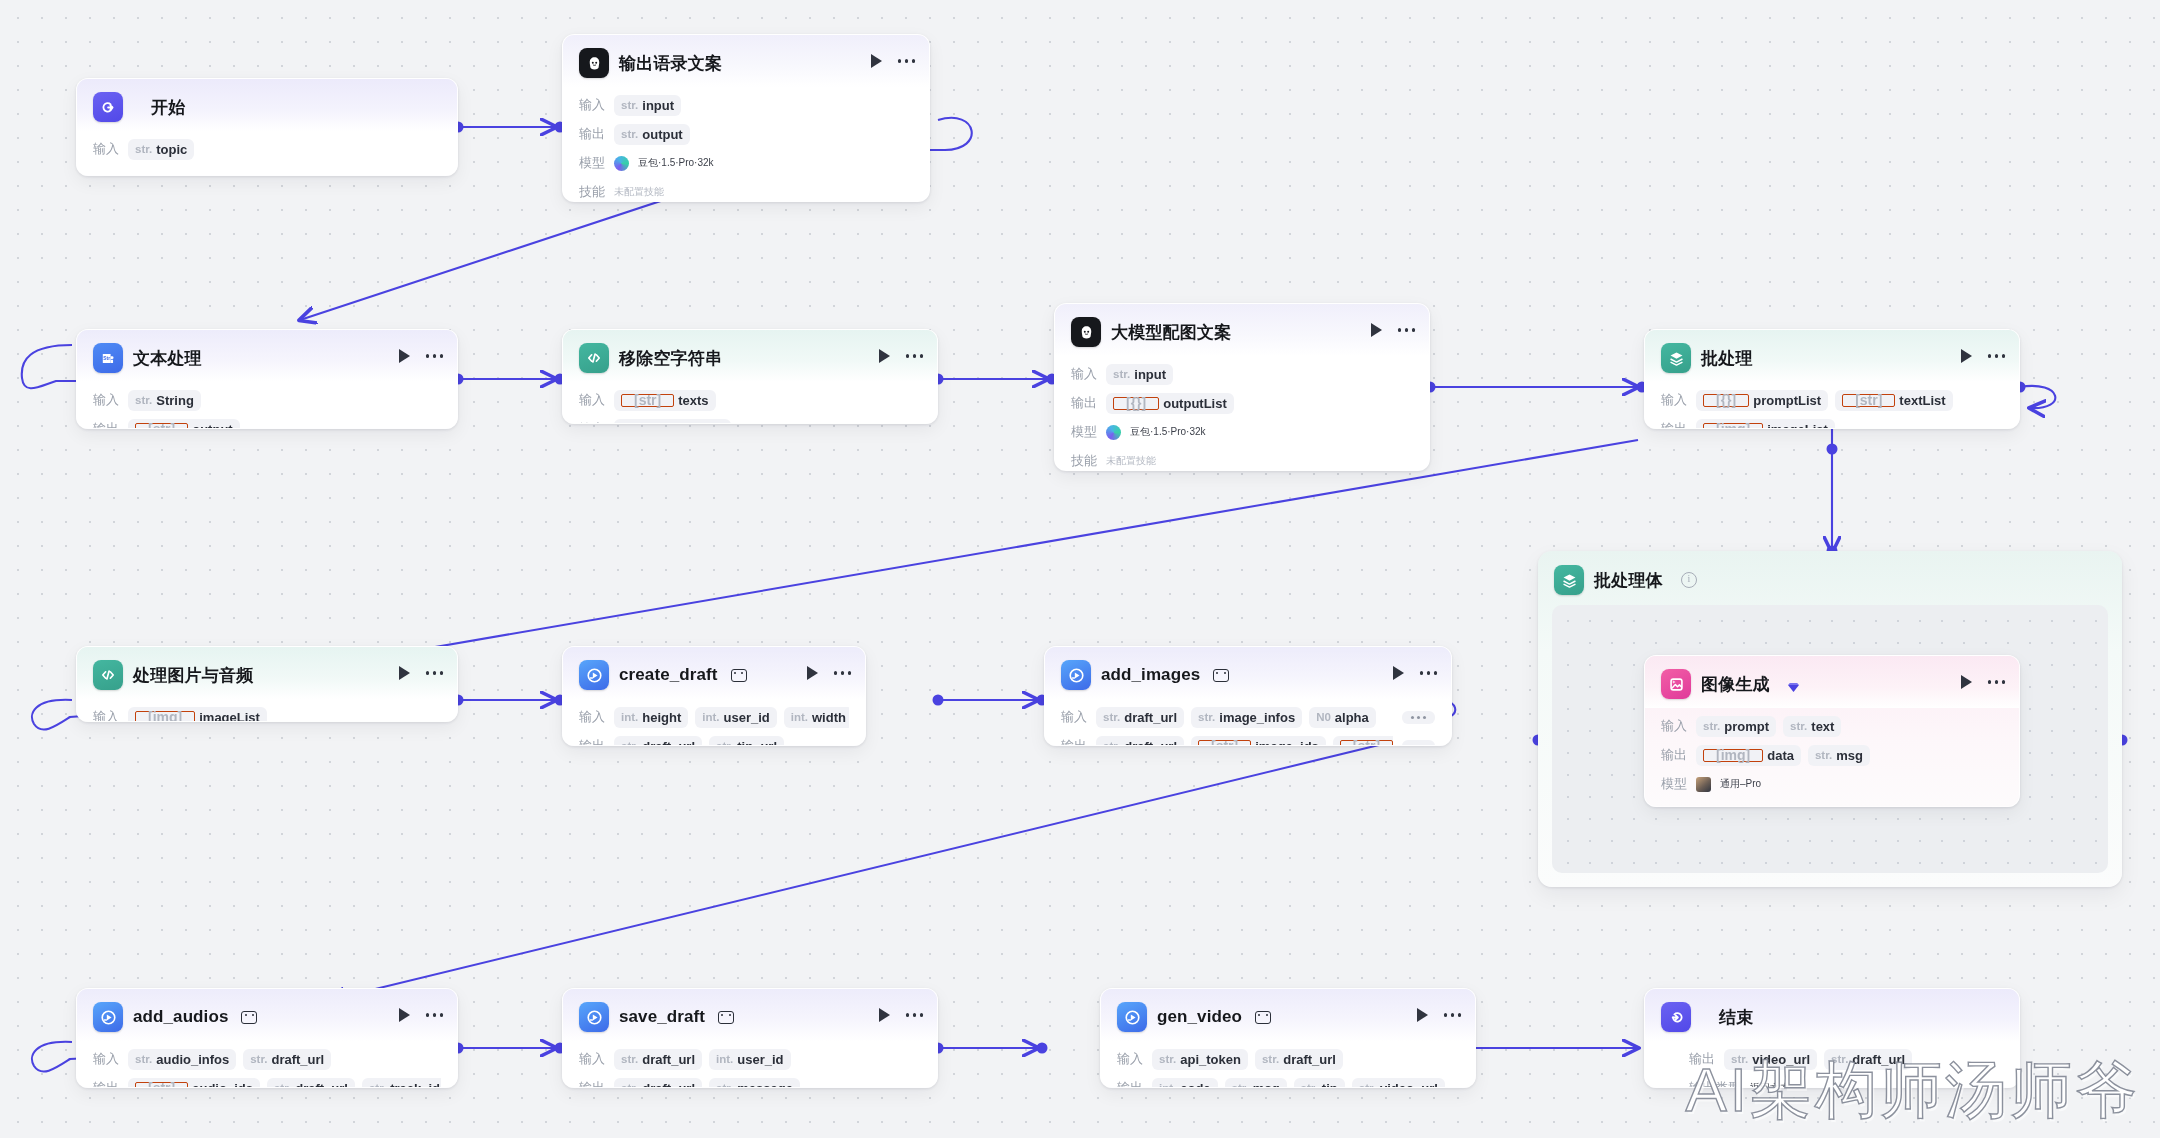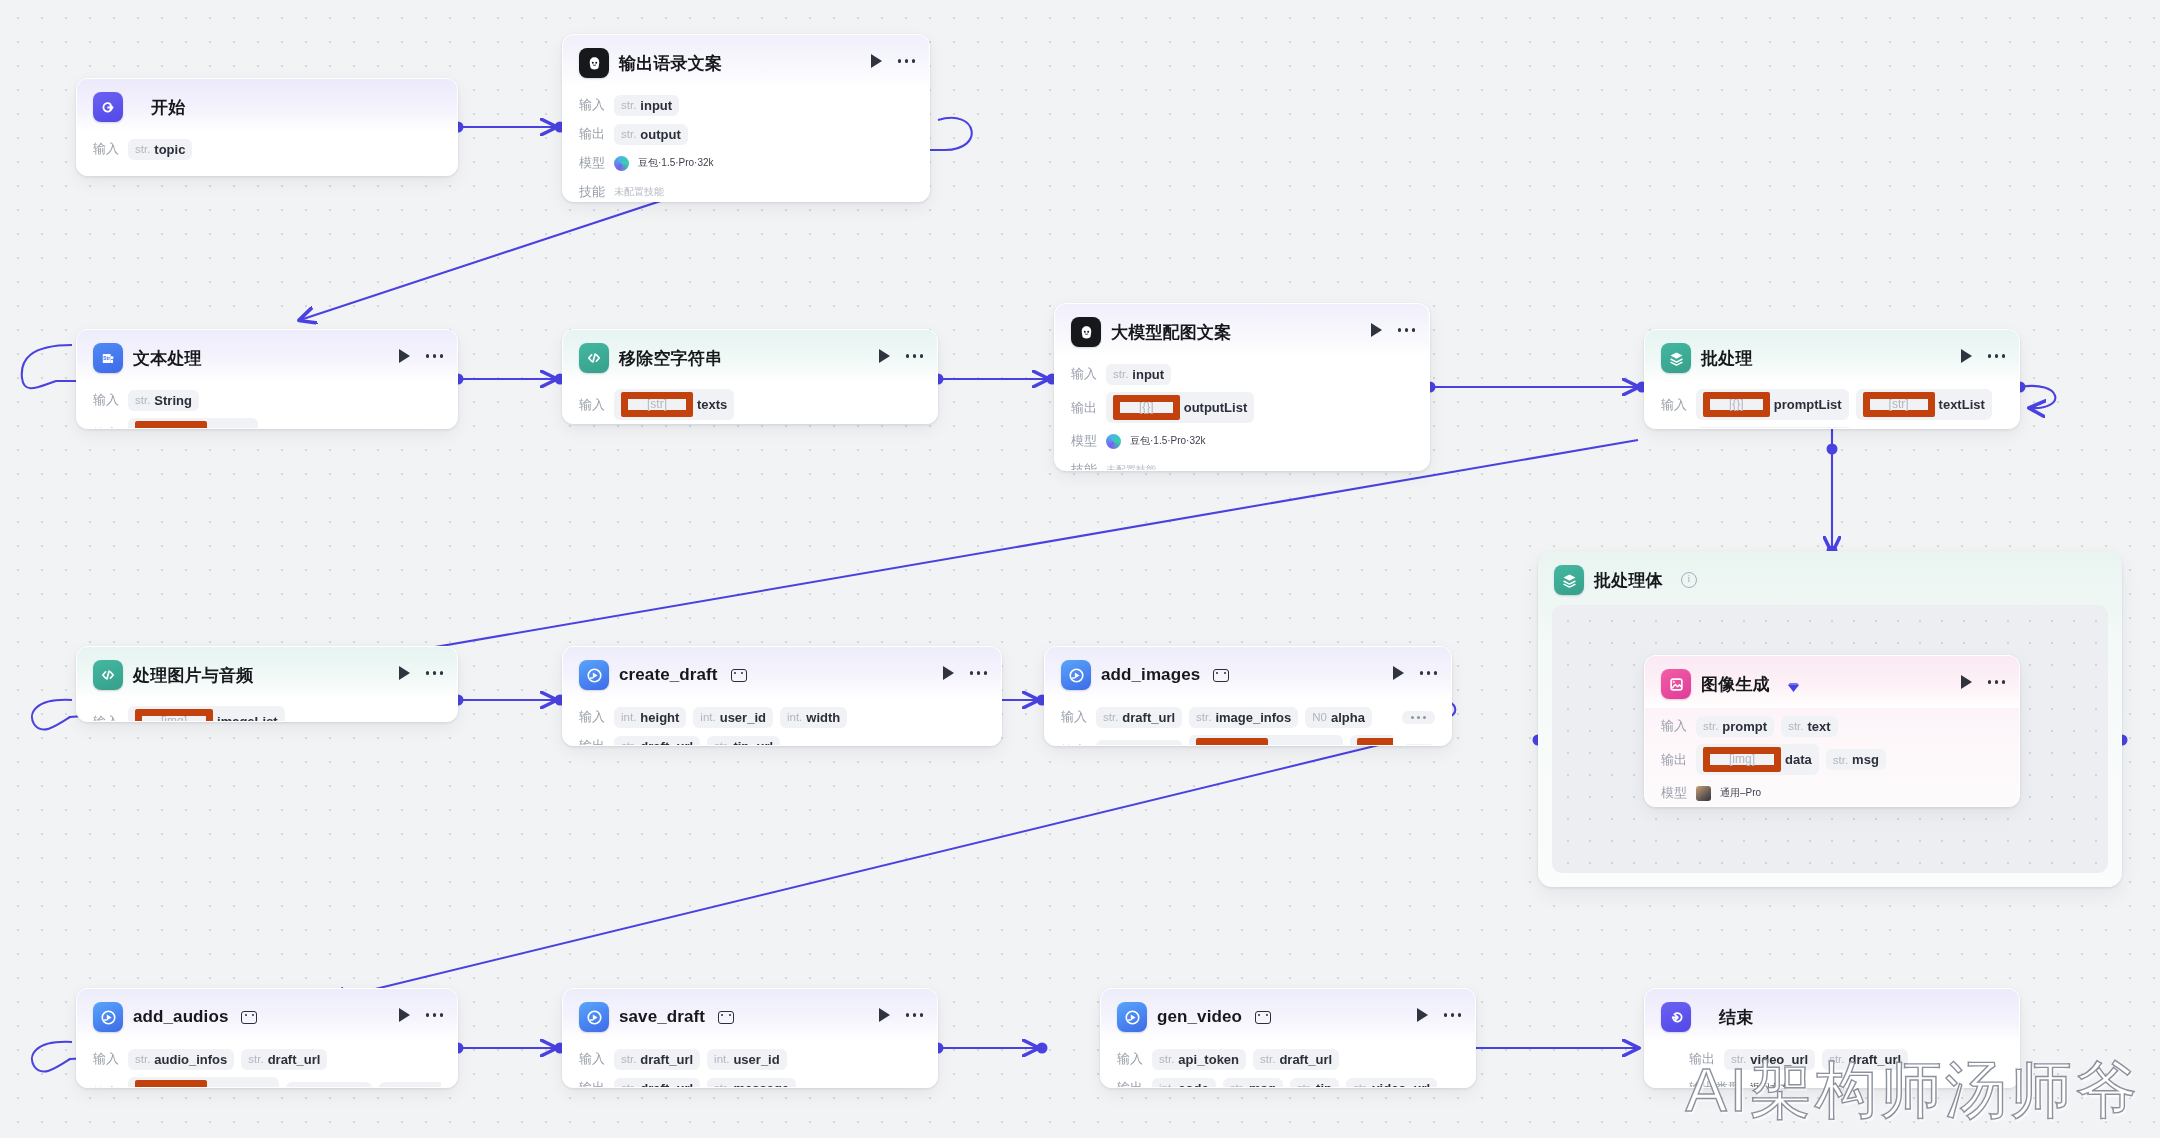--- a/index.html
+++ b/index.html
@@ -73,23 +73,23 @@
   .dots{display:flex;gap:3.5px;align-items:center;}
   .dots i{width:3.4px;height:3.4px;border-radius:50%;background:#30343f;display:block;}
 
   .row{display:flex;align-items:center;gap:9px;margin-top:7px;min-height:22px;}
   .rlab{font-size:13px;color:#9aa0ab;flex:0 0 auto;white-space:nowrap;}
   .chips{display:flex;align-items:center;gap:7px;flex-wrap:nowrap;overflow:hidden;}
   .chip{
     display:inline-flex;align-items:center;gap:4px;
     background:#f1f2f6;border-radius:6px;padding:3px 7px;white-space:nowrap;
   }
-  .chip .t{font-size:11.5px;color:#b1b6c0;font-weight:400;letter-spacing:0;}
+  .chip .t{font-size:11.5px;color:#b1b6c0;font-weight:700;letter-spacing:0;}
   .chip .t.boxed{
-    border:7px solid #c2410c;border-radius:2px;padding:0 19px;font-size:12px;line-height:11px;
+    border:1px solid #c2410c;border-radius:2px;padding:0 12px;font-size:14px;line-height:11px;
     display:inline-block;transform:translateY(0);
   }
   .chip .n{font-size:13px;color:#2b2f39;font-weight:700;}
   .ovf{
     display:inline-flex;align-items:center;justify-content:center;
     background:#f1f2f6;border-radius:6px;padding:5px 7px;margin-left:2px;
   }
   .ovf i{width:3px;height:3px;border-radius:50%;background:#8f95a1;display:block;margin:0 1.6px;}
 
   .plain{font-size:10px;color:#3b3f49;white-space:nowrap;}
@@ -585,21 +585,21 @@
                 <span class="n">imgs</span>
               </span>
               <span class="chip">
                 <span class="t">str.</span>
                 <span class="n">audio_infos</span>
               </span>
             </span>
           </div>
         </div>
       </div>
-      <div class="node tint-blue" style="left: 562px; top: 646px; width: 440px; height: 100px;">
+      <div class="node tint-blue" style="left: 562px; top: 646px; width: 304px; height: 100px;">
         <div class="hdr">
           <span class="ic ic-blue2">
             <svg width="19" height="19" viewBox="0 0 20 20">
               <circle cx="10" cy="10" r="6.6" fill="none" stroke="#fff" stroke-width="1.7"></circle>
               <path d="M8.2 6.9l5 3.1-5 3.1z" fill="#fff"></path>
               <path d="M5.6 12.6h2.2" stroke="#fff" stroke-width="1.6" stroke-linecap="round"></path>
             </svg>
           </span>
           <span class="title-en">create_draft</span>
           <span class="badge-sm"></span>

